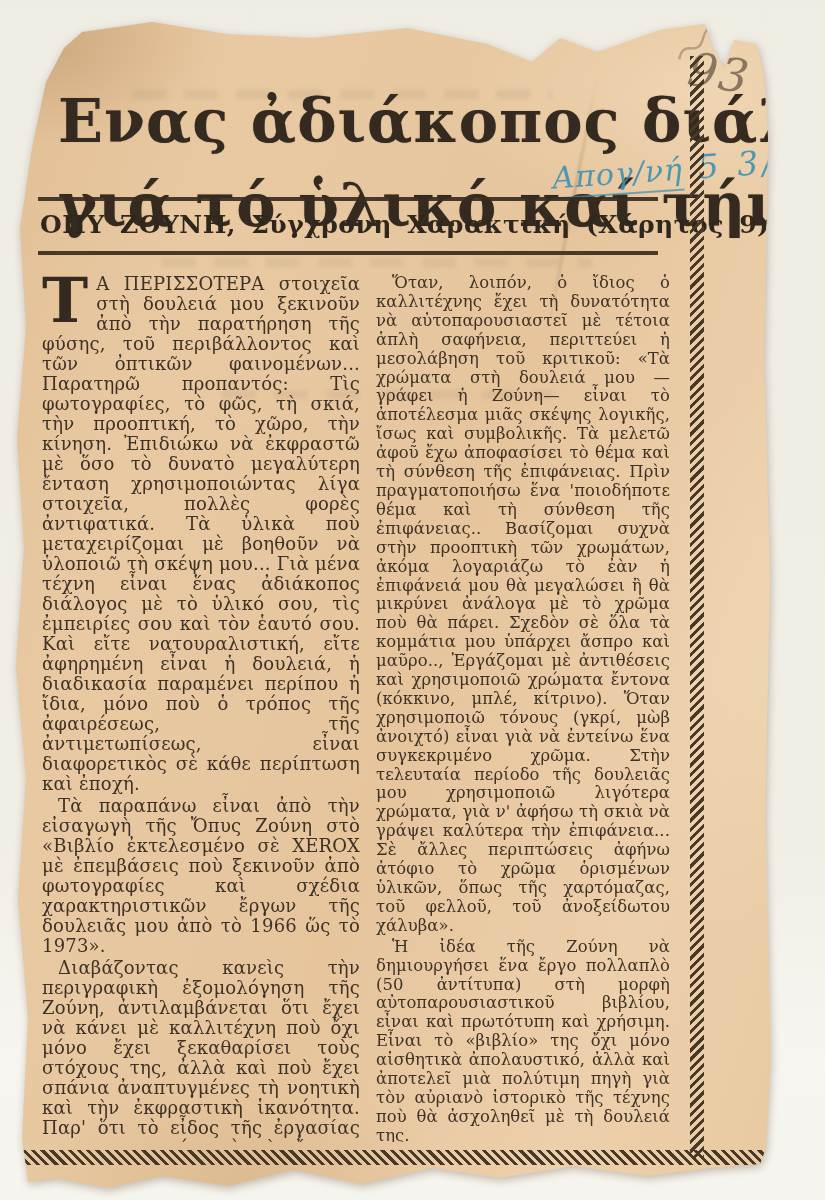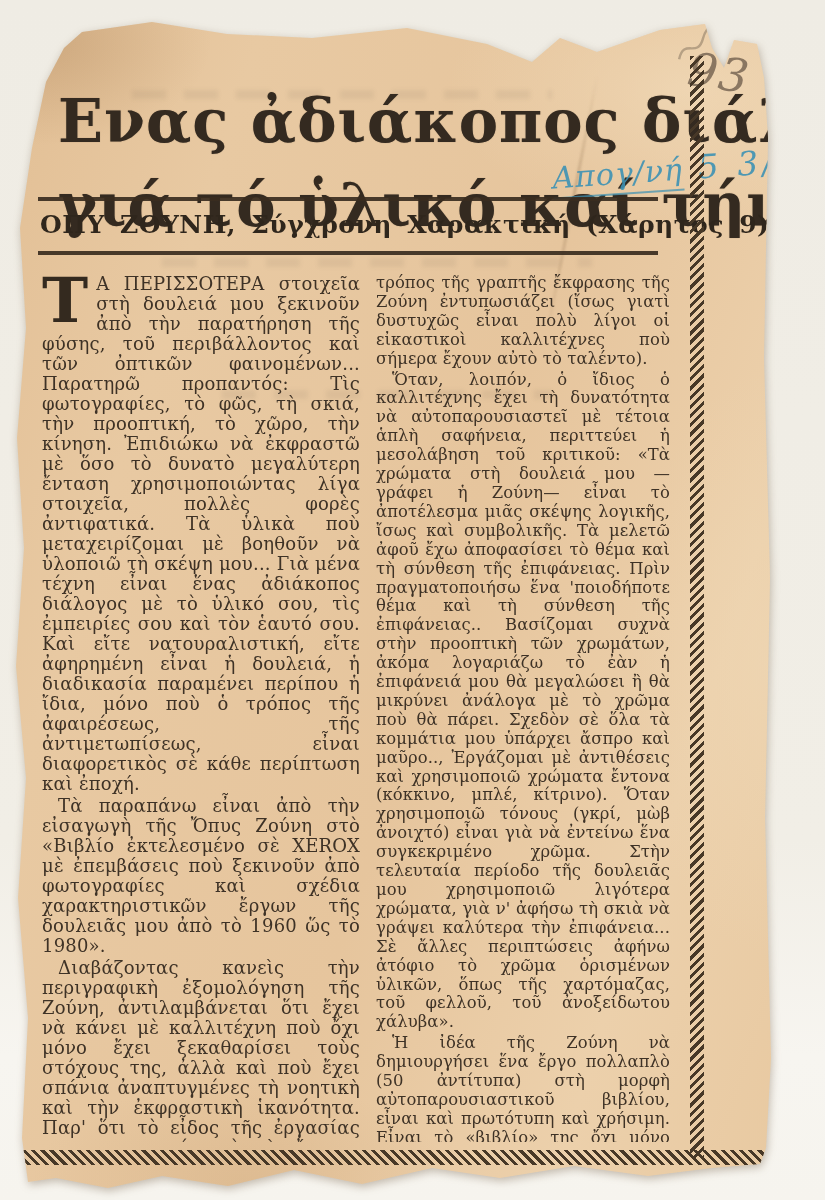--- a/index.html
+++ b/index.html
@@ -106,24 +106,23 @@
     <div class="rule bottom"></div>
 
     <div class="vhatch"></div>
     <div class="bhatch"></div>
 
     <div class="columns">
       <div class="col col1">
         <div class="para-first">
           <span class="dropcap">Τ</span><span>Α ΠΕΡΙΣΣΟΤΕΡΑ στοιχεῖα στὴ δουλειά μου ξεκινοῦν ἀπὸ τὴν παρατήρηση τῆς φύσης, τοῦ περιβάλλοντος καὶ τῶν ὀπτικῶν φαινομένων... Παρατηρῶ προπαντός: Τὶς φωτογραφίες, τὸ φῶς, τὴ σκιά, τὴν προοπτική, τὸ χῶρο, τὴν κίνηση. Ἐπιδιώκω νὰ ἐκφραστῶ μὲ ὅσο τὸ δυνατὸ μεγαλύτερη ἔνταση χρησιμοποιώντας λίγα στοιχεῖα, πολλὲς φορὲς ἀντιφατικά. Τὰ ὑλικὰ ποὺ μεταχειρίζομαι μὲ βοηθοῦν νὰ ὑλοποιῶ τὴ σκέψη μου... Γιὰ μένα τέχνη εἶναι ἕνας ἀδιάκοπος διάλογος μὲ τὸ ὑλικό σου, τὶς ἐμπειρίες σου καὶ τὸν ἑαυτό σου. Καὶ εἴτε νατουραλιστική, εἴτε ἀφηρημένη εἶναι ἡ δουλειά, ἡ διαδικασία παραμένει περίπου ἡ ἴδια, μόνο ποὺ ὁ τρόπος τῆς ἀφαιρέσεως, τῆς ἀντιμετωπίσεως, εἶναι διαφορετικὸς σὲ κάθε περίπτωση καὶ ἐποχή.</span>
         </div>
-        <p>Τὰ παραπάνω εἶναι ἀπὸ τὴν εἰσαγωγὴ τῆς Ὄπυς Ζούνη στὸ «Βιβλίο ἐκτελεσμένο σὲ XEROX μὲ ἐπεμβάσεις ποὺ ξεκινοῦν ἀπὸ φωτογραφίες καὶ σχέδια χαρακτηριστικῶν ἔργων τῆς δουλειᾶς μου ἀπὸ τὸ 1960 ὥς τὸ 1980».</p>
+        <p>Τὰ παραπάνω εἶναι ἀπὸ τὴν εἰσαγωγὴ τῆς Ὄπυς Ζούνη στὸ «Βιβλίο ἐκτελεσμένο σὲ XEROX μὲ ἐπεμβάσεις ποὺ ξεκινοῦν ἀπὸ φωτογραφίες καὶ σχέδια χαρακτηριστικῶν ἔργων τῆς δουλειᾶς μου ἀπὸ τὸ 1966 ὥς τὸ 1973».</p>
         <p>Διαβάζοντας κανεὶς τὴν περιγραφικὴ ἐξομολόγηση τῆς Ζούνη, ἀντιλαμβάνεται ὅτι ἔχει νὰ κάνει μὲ καλλιτέχνη ποὺ ὄχι μόνο ἔχει ξεκαθαρίσει τοὺς στόχους της, ἀλλὰ καὶ ποὺ ἔχει σπάνια ἀναπτυγμένες τὴ νοητικὴ καὶ τὴν ἐκφραστικὴ ἱκανότητα. Παρ' ὅτι τὸ εἶδος τῆς ἐργασίας της — στηριγμένο σὲ μιὰ «ἔρευνα τομῶν, διαγωνίων, κύκλων, τετραγώνων καὶ τριγώνων», στὴν παρατήρηση τοῦ φωτὸς πάνω σὲ πολλὰ κάθετα ἐπίπεδα καὶ στὴ μελέτη τῆς προοπτικῆς — εἶναι τέτοιο ποὺ ἡ λογικὴ θεμελίωση θεωρεῖται δεδομένη, ὡστόσο ὁ καθαρὸς καὶ ἄμεσος</p>
       </div>
       <div class="col col2">
-        <p class="noindent">τρόπος τῆς γραπτῆς ἔκφρασης τῆς Ζούνη ἐντυπωσιάζει (ἴσως γιατὶ δυστυχῶς εἶναι πολὺ λίγοι οἱ εἰκαστικοὶ καλλιτέχνες ποὺ σήμερα ἔχουν αὐτὸ τὸ ταλέντο).</p>
         <p>Ὅταν, λοιπόν, ὁ ἴδιος ὁ καλλιτέχνης ἔχει τὴ δυνατότητα νὰ αὐτοπαρουσιαστεῖ μὲ τέτοια ἁπλὴ σαφήνεια, περιττεύει ἡ μεσολάβηση τοῦ κριτικοῦ: «Τὰ χρώματα στὴ δουλειά μου —γράφει ἡ Ζούνη— εἶναι τὸ ἀποτέλεσμα μιᾶς σκέψης λογικῆς, ἴσως καὶ συμβολικῆς. Τὰ μελετῶ ἀφοῦ ἔχω ἀποφασίσει τὸ θέμα καὶ τὴ σύνθεση τῆς ἐπιφάνειας. Πρὶν πραγματοποιήσω ἕνα 'ποιοδήποτε θέμα καὶ τὴ σύνθεση τῆς ἐπιφάνειας.. Βασίζομαι συχνὰ στὴν προοπτικὴ τῶν χρωμάτων, ἀκόμα λογαριάζω τὸ ἐὰν ἡ ἐπιφάνειά μου θὰ μεγαλώσει ἢ θὰ μικρύνει ἀνάλογα μὲ τὸ χρῶμα ποὺ θὰ πάρει. Σχεδὸν σὲ ὅλα τὰ κομμάτια μου ὑπάρχει ἄσπρο καὶ μαῦρο.., Ἐργάζομαι μὲ ἀντιθέσεις καὶ χρησιμοποιῶ χρώματα ἔντονα (κόκκινο, μπλέ, κίτρινο). Ὅταν χρησιμοποιῶ τόνους (γκρί, μὼβ ἀνοιχτό) εἶναι γιὰ νὰ ἐντείνω ἕνα συγκεκριμένο χρῶμα. Στὴν τελευταία περίοδο τῆς δουλειᾶς μου χρησιμοποιῶ λιγότερα χρώματα, γιὰ ν' ἀφήσω τὴ σκιὰ νὰ γράψει καλύτερα τὴν ἐπιφάνεια... Σὲ ἄλλες περιπτώσεις ἀφήνω ἀτόφιο τὸ χρῶμα ὁρισμένων ὑλικῶν, ὅπως τῆς χαρτόμαζας, τοῦ φελλοῦ, τοῦ ἀνοξείδωτου χάλυβα».</p>
         <p>Ἡ ἰδέα τῆς Ζούνη νὰ δημιουργήσει ἕνα ἔργο πολλαπλὸ (50 ἀντίτυπα) στὴ μορφὴ αὐτοπαρουσιαστικοῦ βιβλίου, εἶναι καὶ πρωτότυπη καὶ χρήσιμη. Εἶναι τὸ «βιβλίο» της ὄχι μόνο αἰσθητικὰ ἀπολαυστικό, ἀλλὰ καὶ ἀποτελεῖ μιὰ πολύτιμη πηγὴ γιὰ τὸν αὐριανὸ ἱστορικὸ τῆς τέχνης ποὺ θὰ ἀσχοληθεῖ μὲ τὴ δουλειά της.</p>
       </div>
     </div>
 
   </div>
 </div>
 
 </body></html>

